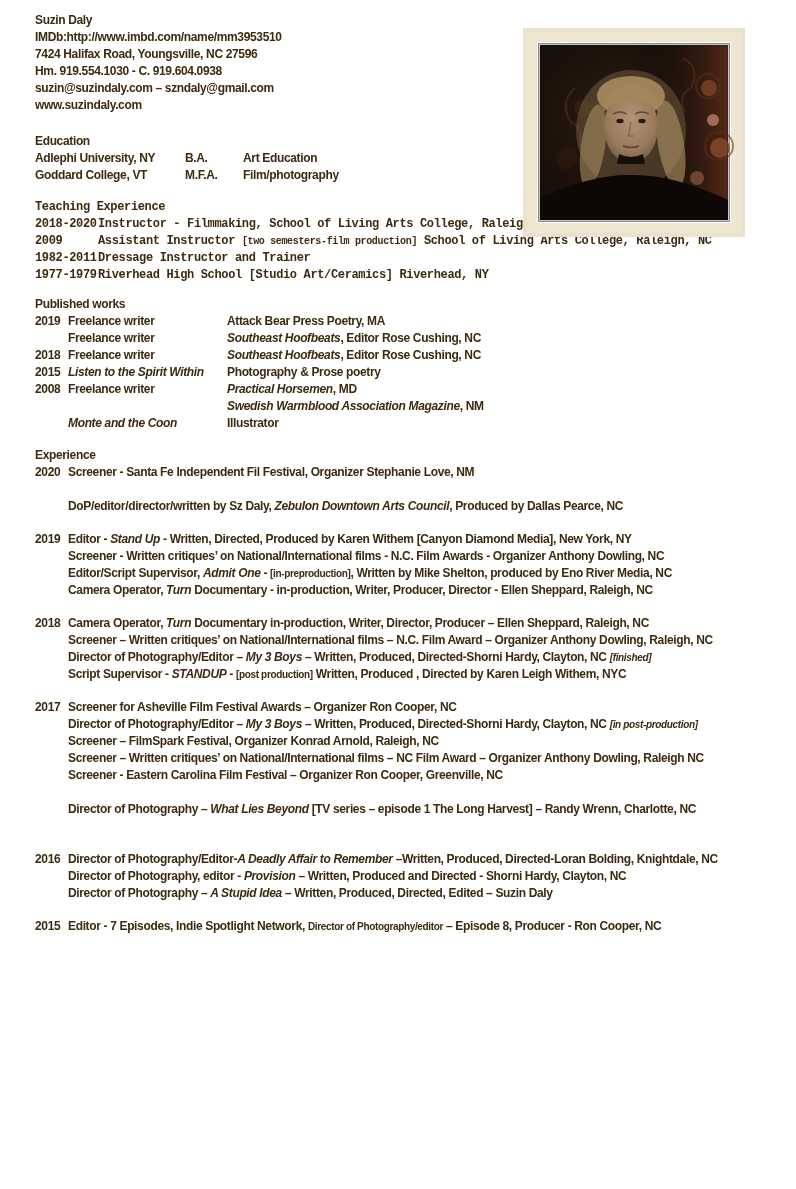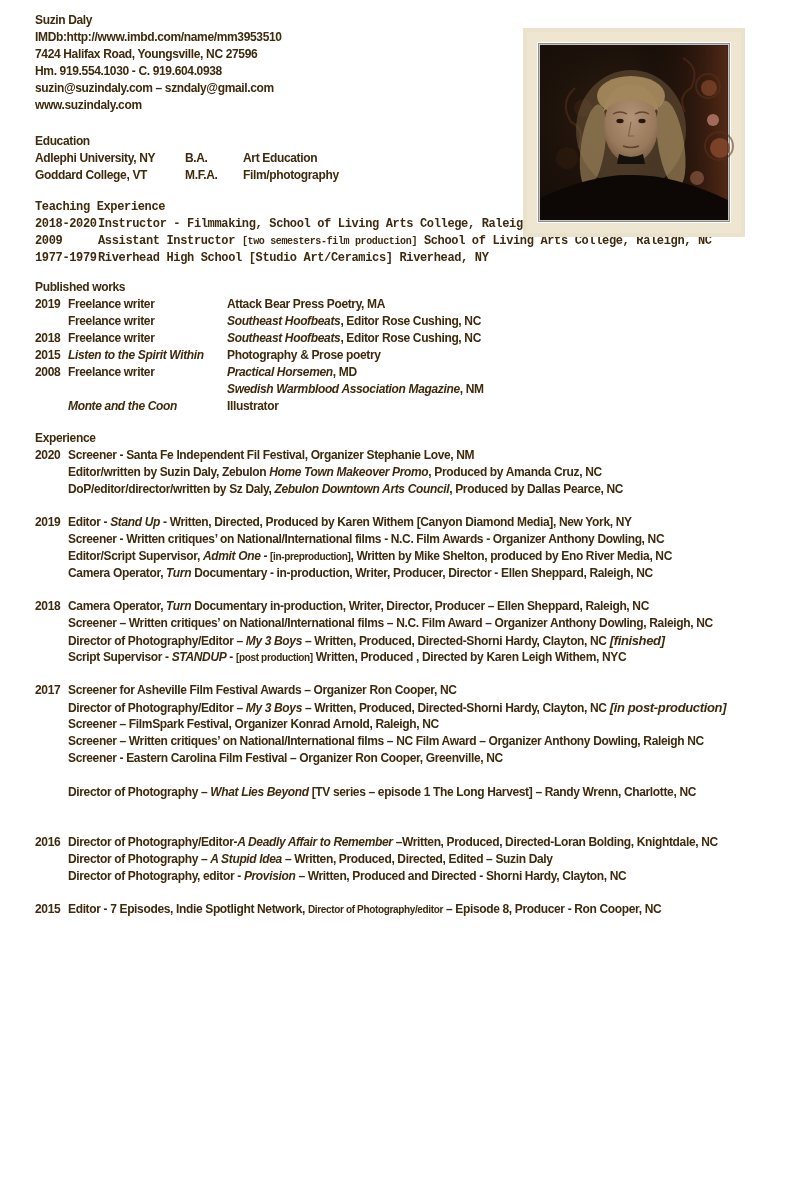--- a/index.html
+++ b/index.html
@@ -22,21 +22,21 @@
   .col-inst{display:inline-block;width:150px;}
   .col-deg{display:inline-block;width:58px;}
   .t-year{display:inline-block;width:63px;}
   .p-year{display:inline-block;width:33px;}
   .p-title{display:inline-block;width:159px;}
   .x-group + .x-group{margin-top:16px;}
   .x-row{display:flex;}
   .x-desc{white-space:nowrap;}
   .seg-i{font-style:italic;}
   .seg-s{font-size:10px;}
-  .seg-si{font-size:13px;font-style:italic;text-align:right;}
+  .seg-si{font-size:10px;font-style:italic;text-align:right;}
   .photo{position:absolute;left:523px;top:28px;width:222px;height:209px;}
 </style>
 </head>
 <body>
 
 <div class="doc">
 
   <div class="line">Suzin Daly</div>
   <div class="line">IMDb:http://www.imbd.com/name/mm3953510</div>
   <div class="line">7424 Halifax Road, Youngsville, NC 27596</div>
@@ -58,20 +58,21 @@
           <span>Film/photography</span>
         </div>
       </div>
   </section>
 
   <section class="sec-teach">
     <div class="line heading">Teaching Experience</div>
     <div id="teach-rows">
         <div class="line"><span class="t-year">2018-2020</span><span><span>Instructor - Filmmaking,  School of Living Arts College, Raleigh, NC</span></span></div>
         <div class="line"><span class="t-year">2009</span><span><span>Assistant Instructor </span><span class="seg-s">[two semesters-film production]</span><span> School of Living Arts College, Raleigh, NC</span></span></div>
+        <div class="line"><span class="t-year">1982-2011</span><span><span>Dressage Instructor and Trainer</span></span></div>
         <div class="line"><span class="t-year">1977-1979</span><span><span>Riverhead High School [Studio Art/Ceramics] Riverhead, NY</span></span></div>
       </div>
   </section>
 
   <section class="sec-pub">
     <div class="line heading">Published works</div>
     <div id="pub-rows">
         <div class="line"><span class="p-year">2019</span><span class="p-title"><span>Freelance writer</span></span><span><span>Attack Bear Press Poetry, MA</span></span></div>
         <div class="line"><span class="p-year"></span><span class="p-title"><span>Freelance writer</span></span><span><span class="seg-i">Southeast Hoofbeats</span><span>, Editor Rose Cushing, NC</span></span></div>
         <div class="line"><span class="p-year">2018</span><span class="p-title"><span>Freelance writer</span></span><span><span class="seg-i">Southeast Hoofbeats</span><span>, Editor Rose Cushing, NC</span></span></div>
@@ -85,21 +86,20 @@
   <section class="sec-exp">
     <div class="line heading">Experience</div>
     <div id="exp-groups">
         <div class="x-group">
           <div class="line x-row">
             <span class="p-year">2020</span>
             <span class="x-desc"><span>Screener - Santa Fe Independent Fil Festival, Organizer Stephanie Love, NM</span></span>
           </div>
           <div class="line x-row">
             <span class="p-year"></span>
-            <span class="x-desc"><span>Editor/written by Suzin Daly, Zebulon </span><span class="seg-i">Home Town Makeover Promo</span><span>, Produced by Amanda Cruz, NC</span></span>
           </div>
           <div class="line x-row">
             <span class="p-year"></span>
             <span class="x-desc"><span>DoP/editor/director/written by Sz Daly, </span><span class="seg-i">Zebulon Downtown Arts Council</span><span>, Produced by Dallas Pearce, NC</span></span>
           </div>
         </div>
         <div class="x-group">
           <div class="line x-row">
             <span class="p-year">2019</span>
             <span class="x-desc"><span>Editor - </span><span class="seg-i">Stand Up</span><span> - Written, Directed, Produced by Karen Withem [Canyon Diamond Media], New York, NY</span></span>
@@ -167,25 +167,25 @@
             <span class="p-year"></span>
           </div>
         </div>
         <div class="x-group">
           <div class="line x-row">
             <span class="p-year">2016</span>
             <span class="x-desc"><span>Director of Photography/Editor-</span><span class="seg-i">A Deadly Affair to Remember</span><span> –Written, Produced, Directed-Loran Bolding, Knightdale, NC</span></span>
           </div>
           <div class="line x-row">
             <span class="p-year"></span>
+            <span class="x-desc"><span>Director of Photography, editor - </span><span class="seg-i">Provision</span><span> – Written, Produced and Directed - Shorni Hardy, Clayton, NC</span></span>
+          </div>
+          <div class="line x-row">
+            <span class="p-year"></span>
             <span class="x-desc"><span>Director of Photography – </span><span class="seg-i">A Stupid Idea</span><span> – Written, Produced, Directed, Edited – Suzin Daly</span></span>
-          </div>
-          <div class="line x-row">
-            <span class="p-year"></span>
-            <span class="x-desc"><span>Director of Photography, editor - </span><span class="seg-i">Provision</span><span> – Written, Produced and Directed - Shorni Hardy, Clayton, NC</span></span>
           </div>
         </div>
         <div class="x-group">
           <div class="line x-row">
             <span class="p-year">2015</span>
             <span class="x-desc"><span>Editor - 7 Episodes, Indie  Spotlight Network,  </span><span class="seg-s">Director of Photography/editor</span><span> – Episode 8,  Producer - Ron Cooper, NC</span></span>
           </div>
         </div>
       </div>
   </section>

